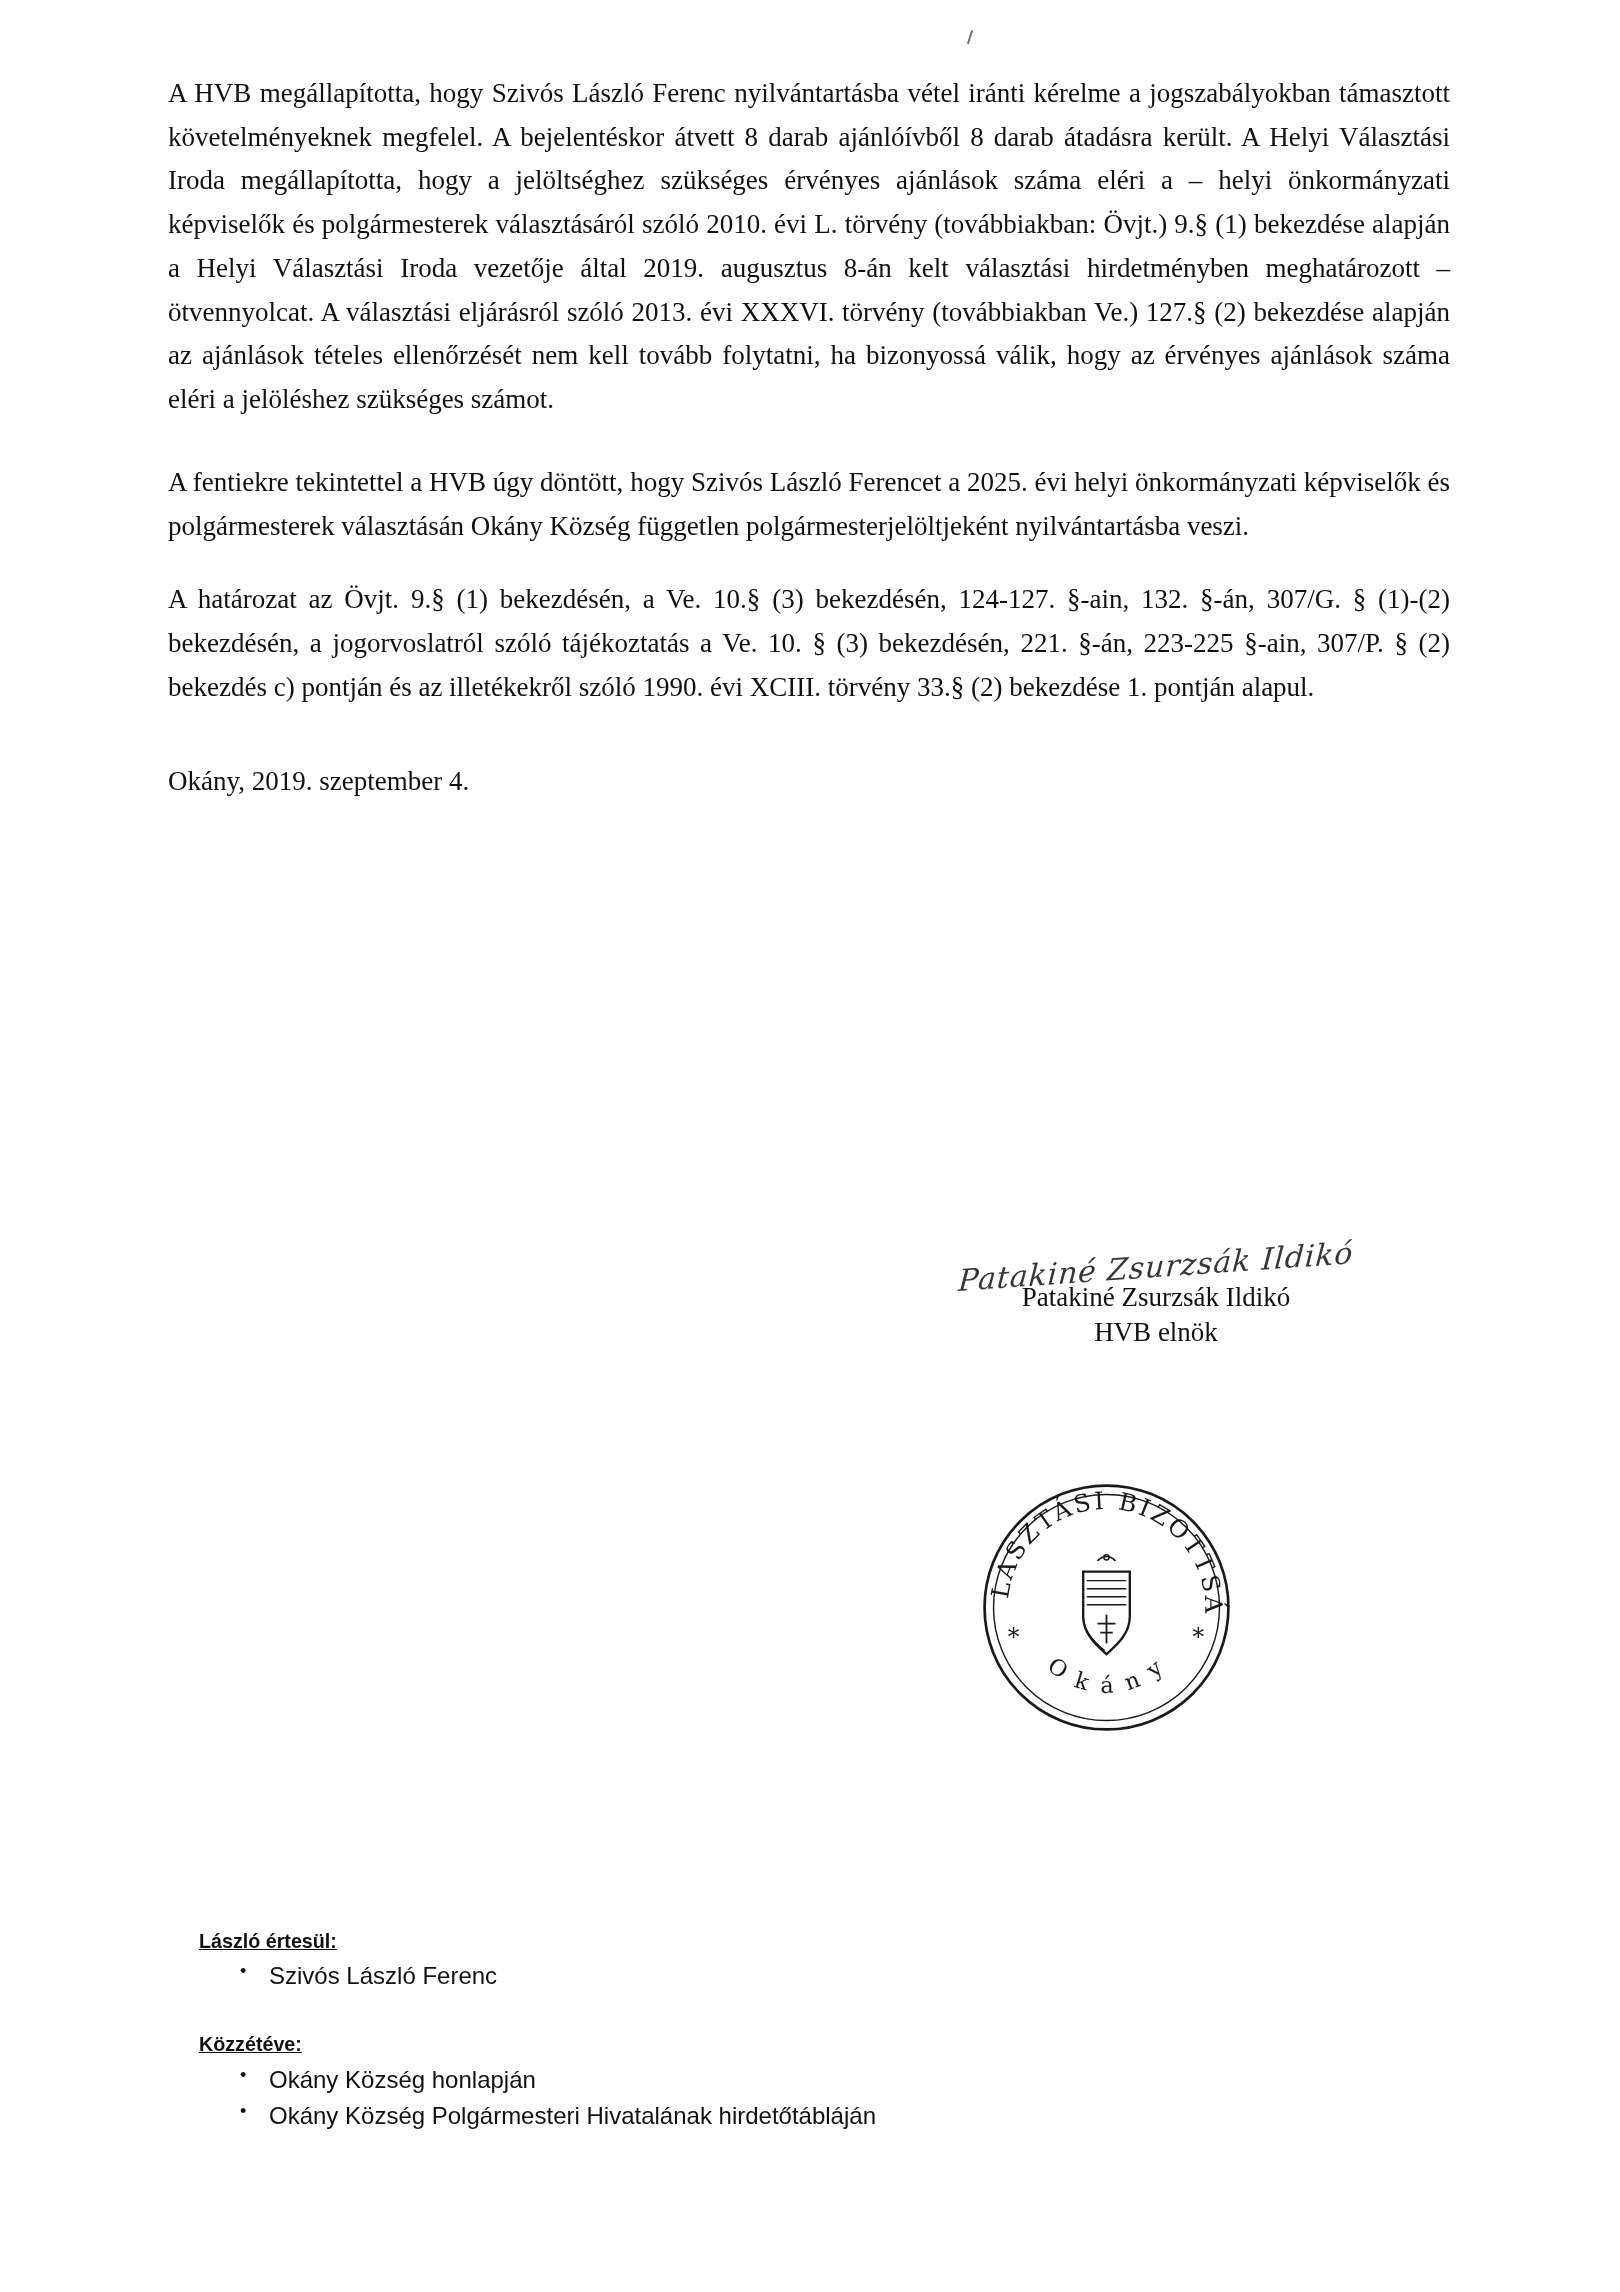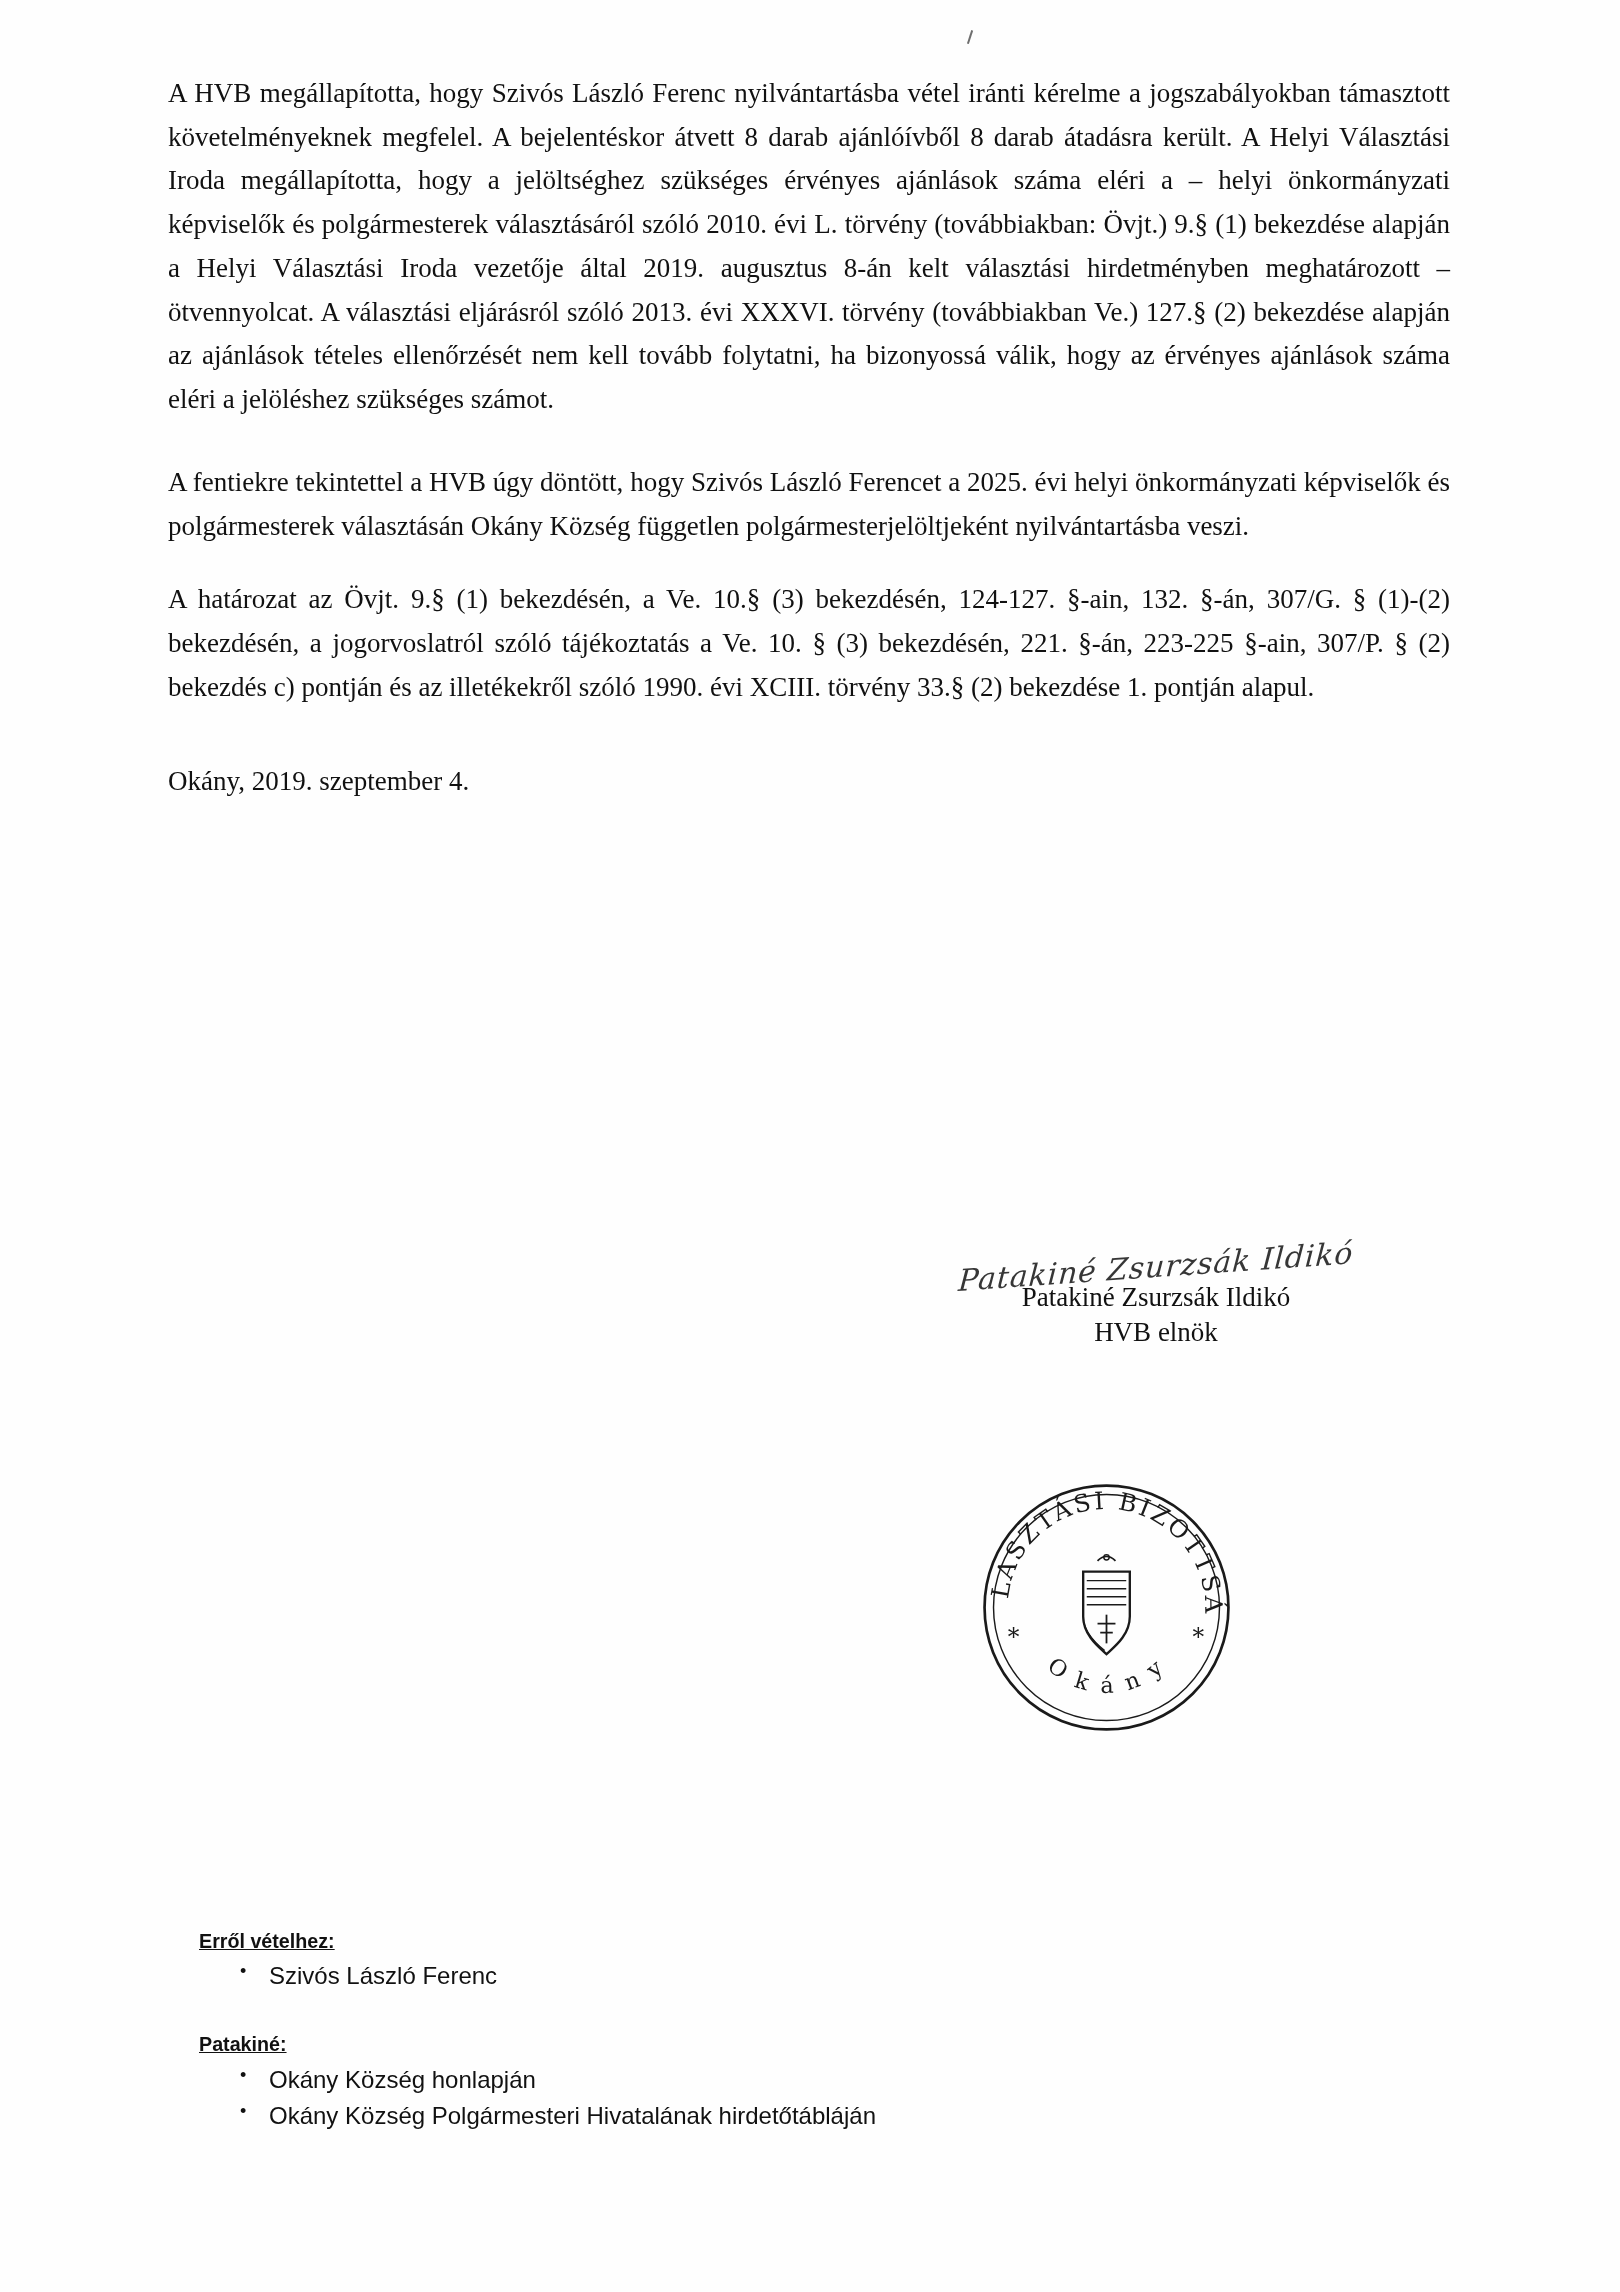--- a/index.html
+++ b/index.html
@@ -178,26 +178,26 @@
         <line x1="-22" y1="-3" x2="22" y2="-3" stroke="#1a1a1a" stroke-width="1.6"></line>
         <path d="M 0,8 L 0,40" stroke="#1a1a1a" stroke-width="2"></path>
         <path d="M -10,18 L 10,18 M -7,28 L 7,28" stroke="#1a1a1a" stroke-width="2"></path>
         <path d="M -10,-52 q 10,-10 20,0" fill="none" stroke="#1a1a1a" stroke-width="2"></path>
         <circle cx="0" cy="-56" r="3" fill="none" stroke="#1a1a1a" stroke-width="1.6"></circle>
       </g>
     </svg>
   </div>
 
   <div class="footer">
-    <div class="foot-head">Erről vételhez:</div>
+    <div class="foot-head">László értesül:</div>
     <ul class="foot-list">
       <li>Szivós László Ferenc</li>
     </ul>
 
-    <div class="foot-head second">Patakiné:</div>
+    <div class="foot-head second">Közzétéve:</div>
     <ul class="foot-list">
       <li>Okány Község honlapján</li>
       <li>Okány Község Polgármesteri Hivatalának hirdetőtábláján</li>
     </ul>
   </div>
 
 </div>
 
 
 </body></html>

